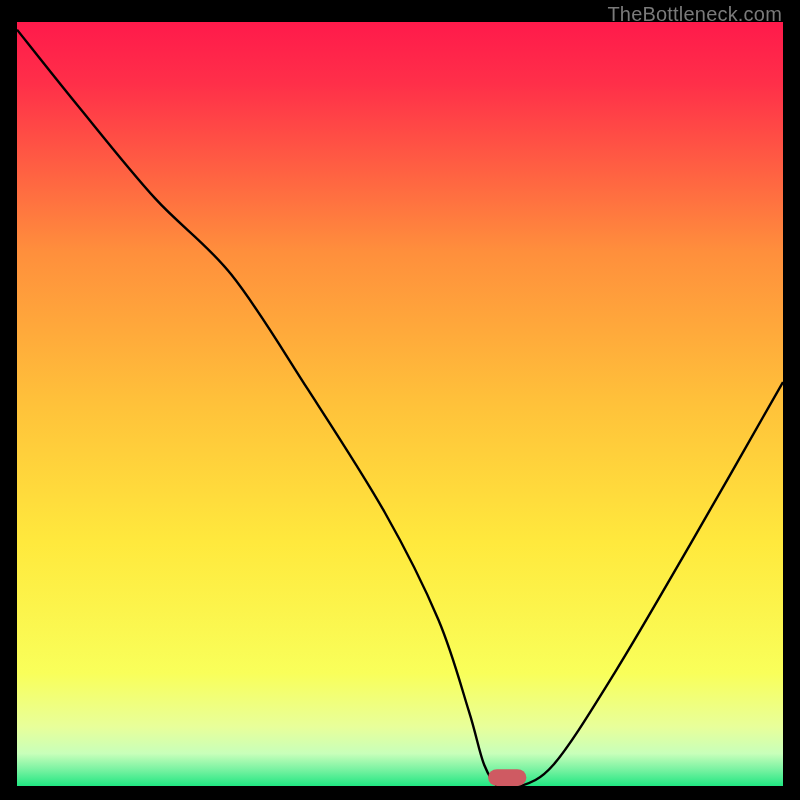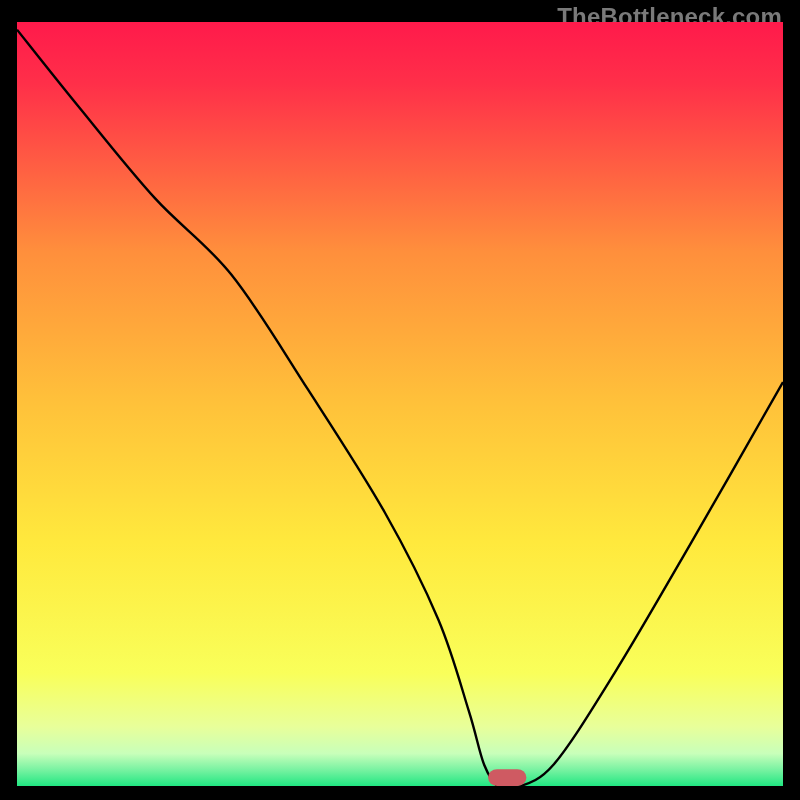--- a/index.html
+++ b/index.html
@@ -24,22 +24,22 @@
     left: 0;
     top: 0;
     width: 766px;
     height: 766px;
   }
   .watermark {
     position: absolute;
     top: 3px;
     right: 18px;
     color: #7a7a7a;
-    font-size: 24px;
-    font-weight: 700;
+    font-size: 20px;
+    font-weight: 400;
     letter-spacing: 0.2px;
   }
   .curve {
     stroke: #000;
     stroke-width: 2.4;
     fill: none;
   }
   .lozenge {
     fill: #cf5a62;
   }

